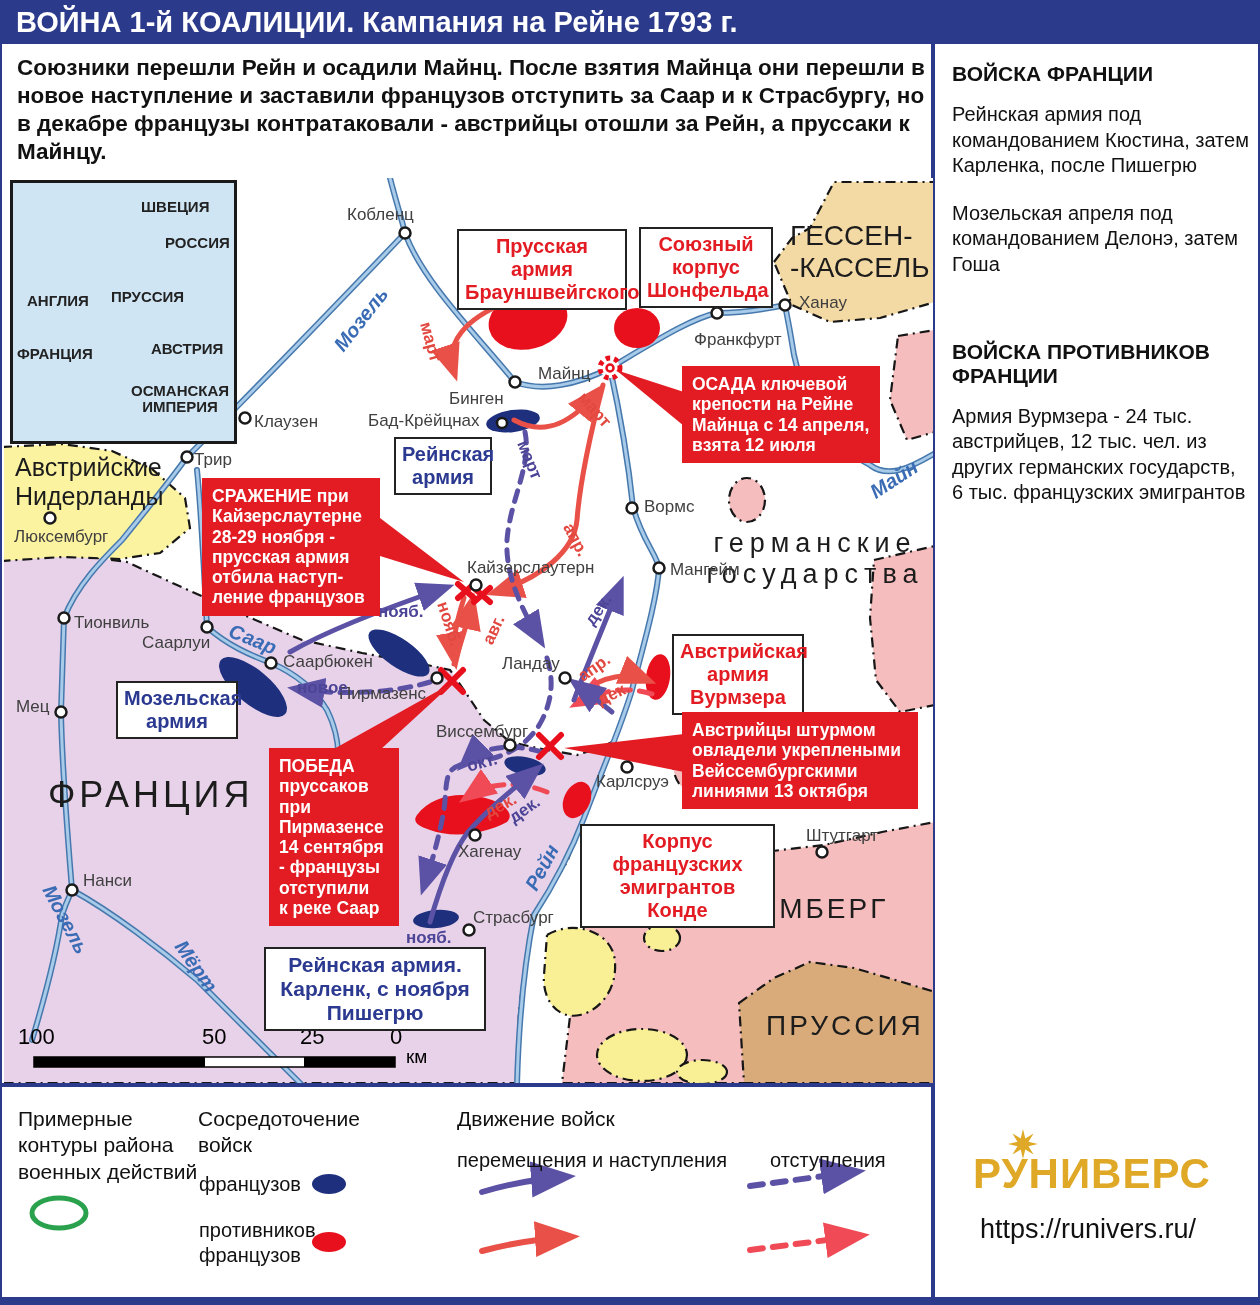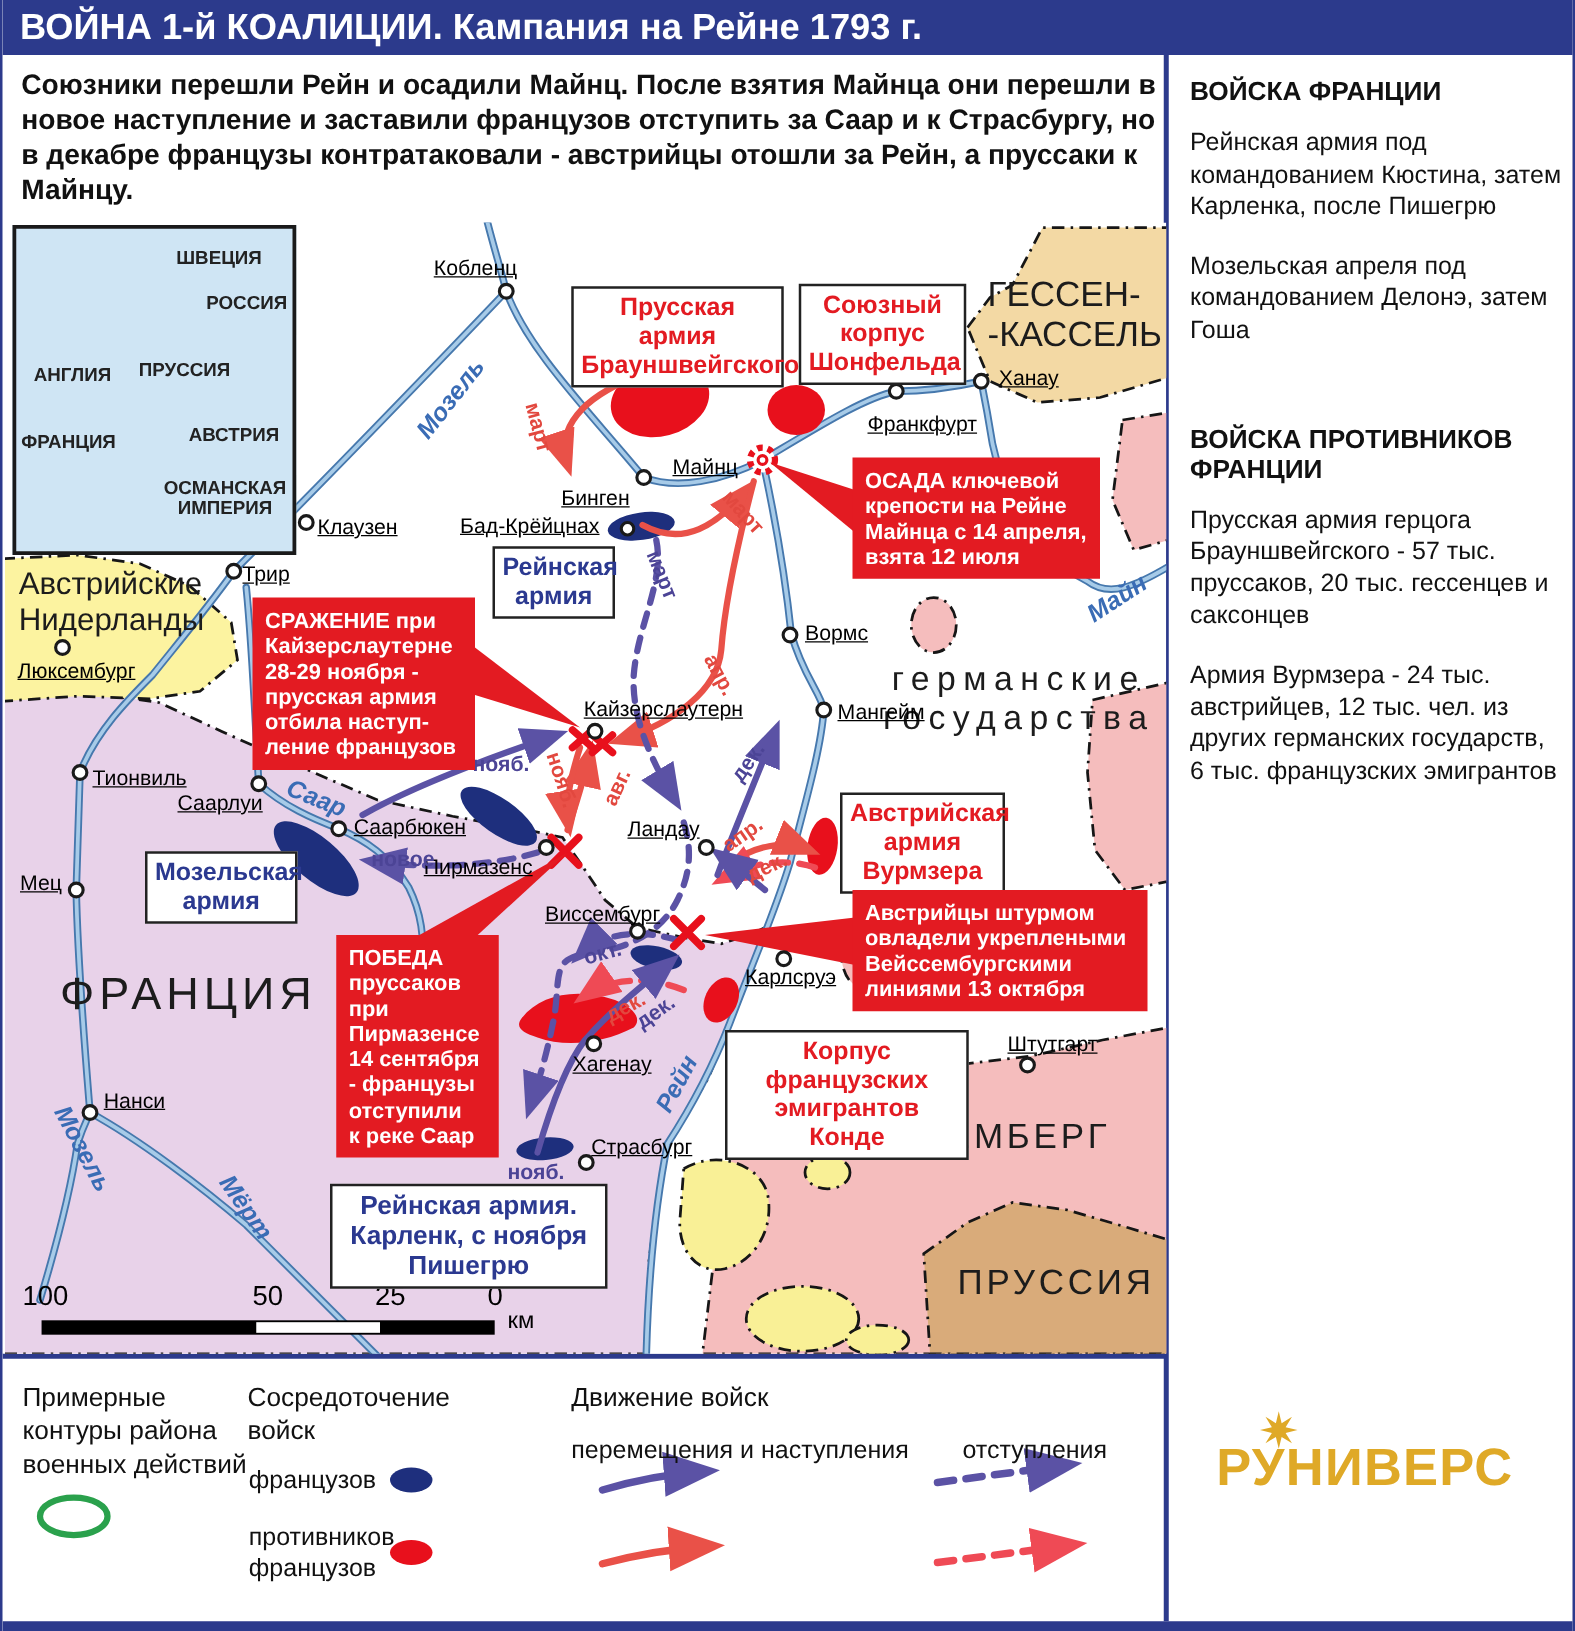--- a/index.html
+++ b/index.html
@@ -13,21 +13,21 @@
   .intro{left:15px;top:54px;width:920px;font-size:22.5px;font-weight:bold;color:#111;line-height:1.24;}
   
   .sidebar{left:950px;top:62px;width:298px;color:#111;}
   .sidebar h3{font-size:21px;font-weight:bold;margin:0 0 16px 0;}
   .sidebar p{font-size:20px;margin:0 0 22px 0;line-height:1.28;}
   .sidebar .gap{height:40px;}
   .vdivider{left:929px;top:44px;width:4px;height:1253px;background:#2c3a8c;}
   .hdivider{left:0;top:1083px;width:931px;height:4px;background:#2c3a8c;}
   .bottombar{left:0;top:1297px;width:1260px;height:8px;background:#2c3a8c;}
   
-  .city{font-size:17px;color:#000000;white-space:nowrap;z-index:4;text-decoration:underline;}
+  .city{font-size:17px;color:#404040;white-space:nowrap;z-index:4;}
   .region{color:#1c1c1c;z-index:3;}
   .river{color:#3a6cb5;font-style:italic;font-weight:bold;font-size:20px;z-index:3;white-space:nowrap;}
   .alabel{font-weight:bold;font-size:17px;z-index:4;white-space:nowrap;}
   .alabel.red{color:#e2483f;} .alabel.blue{color:#4c4496;}
   .armybox{background:#fff;border:2px solid #222;text-align:center;font-weight:bold;
            padding:4px 6px;line-height:1.15;z-index:5;box-sizing:border-box;}
   .armybox.fr{color:#2b3990;font-size:20px;}
   .armybox.en{color:#e31b22;font-size:20px;}
   .callout{background:#e31b22;color:#fff;font-weight:bold;font-size:17.5px;line-height:1.16;
            padding:8px 10px;z-index:6;box-sizing:border-box;}
@@ -227,21 +227,20 @@
 
   <div class="abs titlebar">ВОЙНА 1-й КОАЛИЦИИ. Кампания на Рейне 1793 г.</div>
   <div class="abs intro">Союзники перешли Рейн и осадили Майнц. После взятия Майнца они перешли в новое наступление и заставили французов отступить за Саар и к Страсбургу, но в декабре французы контратаковали - австрийцы отошли за Рейн, а пруссаки к Майнцу.</div>
 
   <div class="abs sidebar">
     <h3>ВОЙСКА ФРАНЦИИ</h3>
     <p>Рейнская армия под командованием Кюстина, затем Карленка, после Пишегрю</p>
     <p>Мозельская апреля  под командованием Делонэ, затем Гоша</p>
     <div class="gap"></div>
     <h3 style="width:280px">ВОЙСКА ПРОТИВНИКОВ ФРАНЦИИ</h3>
-    <p>Прусская армия герцога Брауншвейгского - 57 тыс. пруссаков, 20 тыс. гессенцев и саксонцев</p>
     <p>Армия Вурмзера - 24 тыс. австрийцев, 12 тыс. чел. из других германских государств, 6 тыс. французских эмигрантов</p>
   </div>
 
   <div class="abs vdivider"></div>
   <div class="abs hdivider"></div>
   <div class="abs bottombar"></div>
 
   <div class="abs inset">
     <span class="ilabel" style="left:128px;top:16px">ШВЕЦИЯ</span>
     <span class="ilabel" style="left:152px;top:52px">РОССИЯ</span>
@@ -363,14 +362,15 @@
   <div class="abs legend-h pre" style="left:196px;top:1106px">Сосредоточение
 войск</div>
   <div class="abs legend-t" style="left:197px;top:1172px">французов</div>
   <div class="abs legend-t pre" style="left:197px;top:1218px">противников
 французов</div>
   <div class="abs legend-h" style="left:455px;top:1106px">Движение войск</div>
   <div class="abs legend-t" style="left:455px;top:1148px">перемещения и наступления</div>
   <div class="abs legend-t" style="left:768px;top:1148px">отступления</div>
 
   <div class="abs brand">РУНИВЕРС</div>
+  <a class="abs brandurl" href="#">https://runivers.ru/</a>
 
 </div>
 
 </body></html>

